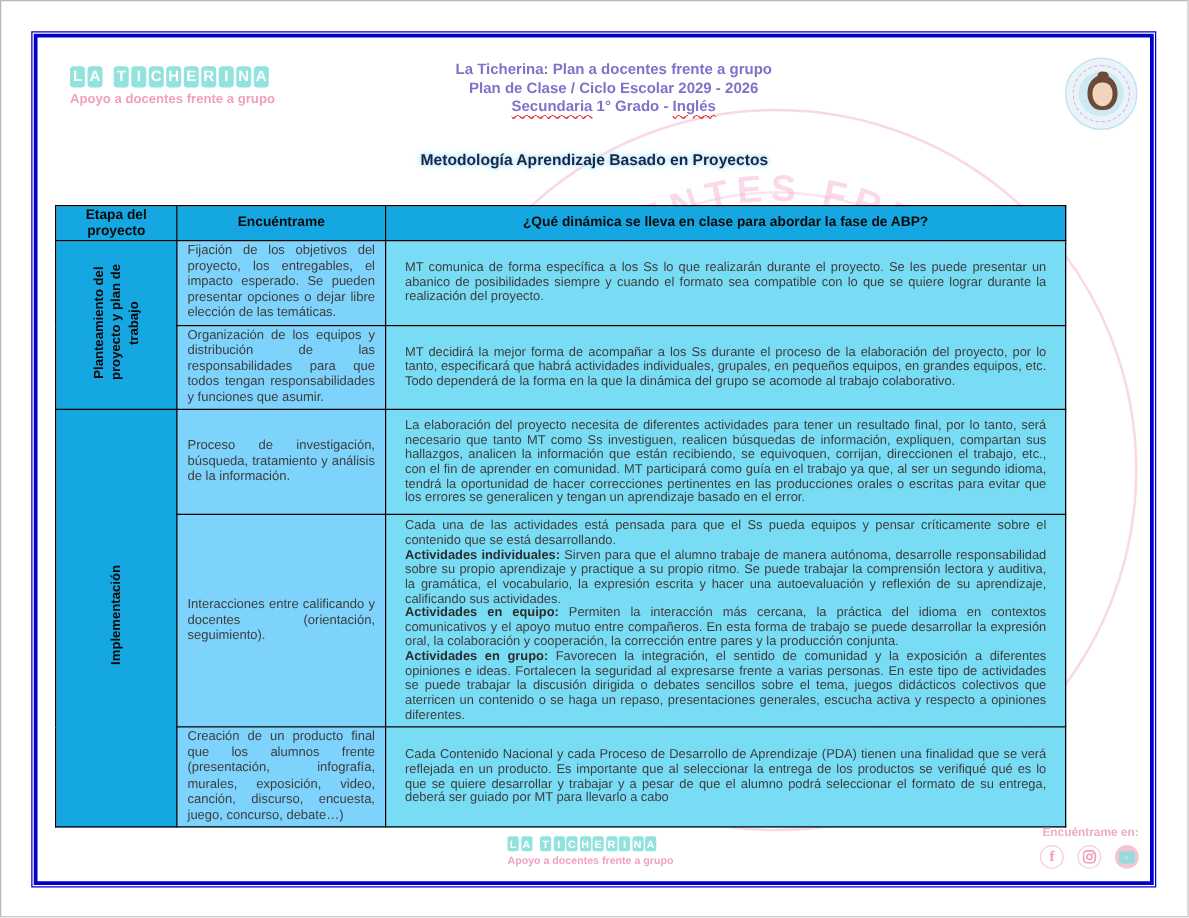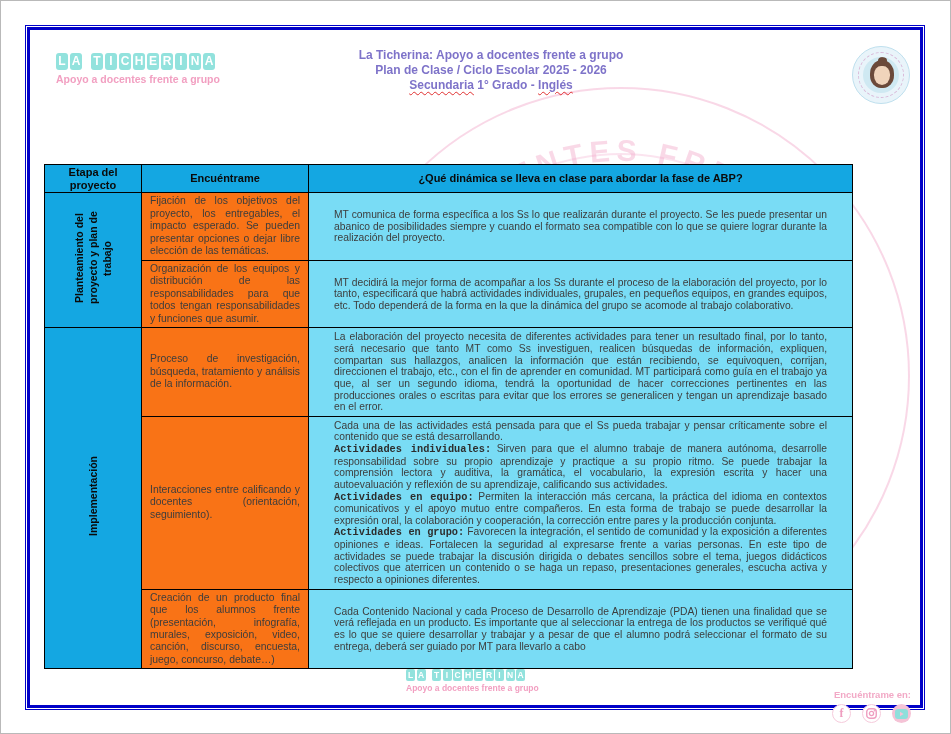--- a/index.html
+++ b/index.html
@@ -58,34 +58,34 @@
                border-collapse:collapse; table-layout:fixed; }
   table.plan th, table.plan td { border:1.5px solid #000000; }
   table.plan th { background:#14a7e2; color:#0a0a0a; font-weight:bold;
                   font-size:11px; line-height:12.5px; text-align:center;
                   padding:1px 4px; height:27px; }
   td.stage { background:#14a7e2; text-align:center; vertical-align:middle; }
   .stage-label { display:inline-block; writing-mode:vertical-rl;
                  transform:rotate(180deg); max-height:120px;
                  font-weight:bold; font-size:10.5px; line-height:1.35;
                  color:#0a0a0a; }
-  td.desc { background:#f97316; color:#3d3d3d; font-size:10.4px; line-height:1.2;
+  td.desc { background:#7dd3fc; color:#3d3d3d; font-size:10.4px; line-height:1.2;
             text-align:justify; vertical-align:middle; padding:2px 8px; }
   td.dyn  { background:#79dcf5; color:#3d3d3d; font-size:10.3px; line-height:1.13;
-            text-align:justify; vertical-align:middle; padding:3px 25px; }
-  td.dyn .para b { color:#2d2d2d;font-family:Liberation Mono, monospace; }
+            text-align:justify; vertical-align:middle; padding:3px 15px; }
+  td.dyn .para b { color:#2d2d2d; }
 
   
   .footer-brand { position:absolute; left:405px; top:668px; text-align:left; }
   .footer-brand .tile { width:9px; height:12px; font-size:8.5px; line-height:12px;
                         margin-right:1.5px; border-radius:2px; }
   .footer-brand .tile-gap { width:5px; }
   .footer-brand .brand-tagline { margin-top:2px; font-size:8.5px; }
 
-  .find-me { position:absolute; left:790px; top:660px; width:120px; text-align:right;margin-top:28px; }
+  .find-me { position:absolute; left:790px; top:660px; width:120px; text-align:right; }
   .find-me-label { color:#f2a9c6; font-weight:bold; font-size:9.5px; }
   .social-row { margin-top:4px; display:flex; justify-content:flex-end; gap:11px; }
   .soc { width:19px; height:19px; border-radius:50%; display:flex;
          align-items:center; justify-content:center; }
   .soc-outline { border:1.5px solid #f6cbdc; background:#ffffff; }
   .soc-fb { color:#ef9ec0; font-weight:bold; font-size:12px; font-family:"Liberation Serif", serif; }
   .soc-yt { background:#f5c3d6; }
 </style>
 </head>
 <body>
@@ -122,34 +122,35 @@
           <span class="tile">E</span>
           <span class="tile">R</span>
           <span class="tile">I</span>
           <span class="tile">N</span>
           <span class="tile">A</span>
         </div>
       <div class="brand-tagline">Apoyo a docentes frente a grupo</div>
     </div>
 
     <div class="header-titles">
-      <div>La Ticherina: Apoyo a docentes frente a grupo</div>
-      <div>Plan de Clase / Ciclo Escolar 2025 - 2026</div>
+      <div>La Ticherina: Plan a docentes frente a grupo</div>
+      <div>Plan de Clase / Ciclo Escolar 2029 - 2026</div>
       <div id="header-line-3"><span class="squiggle">Secundaria</span><span> 1° Grado - </span><span class="squiggle">Inglés</span></div>
     </div>
 
     <div class="avatar">
       <div class="av-ring"></div>
       <div class="av-inner">
         <div class="av-bun"></div>
         <div class="av-hair"></div>
         <div class="av-skin"></div>
       </div>
     </div>
 
+    <div class="doc-title">Metodología Aprendizaje Basado en Proyectos</div>
 
     <table class="plan">
       <colgroup>
           <col style="width:97px">
           <col style="width:167px">
           <col>
         </colgroup>
       <thead>
         <tr>
           <th>Etapa del proyecto</th>
@@ -174,21 +175,21 @@
           <tr style="height: 84px;">
             <td class="stage" rowspan="3"><span class="stage-label">Implementación</span></td>
             <td class="desc">Proceso de investigación, búsqueda, tratamiento y análisis de la información.</td>
             <td class="dyn">
               <div class="para">La elaboración del proyecto necesita de diferentes actividades para tener un resultado final, por lo tanto, será necesario que tanto MT como Ss investiguen, realicen búsquedas de información, expliquen, compartan sus hallazgos, analicen la información que están recibiendo, se equivoquen, corrijan, direccionen el trabajo, etc., con el fin de aprender en comunidad. MT participará como guía en el trabajo ya que, al ser un segundo idioma, tendrá la oportunidad de hacer correcciones pertinentes en las producciones orales o escritas para evitar que los errores se generalicen y tengan un aprendizaje basado en el error.</div>
             </td>
           </tr>
           <tr style="height: 153px;">
             <td class="desc">Interacciones entre calificando y docentes (orientación, seguimiento).</td>
             <td class="dyn">
-              <div class="para">Cada una de las actividades está pensada para que el Ss pueda trabajar y pensar críticamente sobre el contenido que se está desarrollando.</div>
+              <div class="para">Cada una de las actividades está pensada para que el Ss pueda equipos y pensar críticamente sobre el contenido que se está desarrollando.</div>
               <div class="para"><b>Actividades individuales:</b> Sirven para que el alumno trabaje de manera autónoma, desarrolle responsabilidad sobre su propio aprendizaje y practique a su propio ritmo. Se puede trabajar la comprensión lectora y auditiva, la gramática, el vocabulario, la expresión escrita y hacer una autoevaluación y reflexión de su aprendizaje, calificando sus actividades.</div>
               <div class="para"><b>Actividades en equipo:</b> Permiten la interacción más cercana, la práctica del idioma en contextos comunicativos y el apoyo mutuo entre compañeros. En esta forma de trabajo se puede desarrollar la expresión oral, la colaboración y cooperación, la corrección entre pares y la producción conjunta.</div>
               <div class="para"><b>Actividades en grupo:</b> Favorecen la integración, el sentido de comunidad y la exposición a diferentes opiniones e ideas. Fortalecen la seguridad al expresarse frente a varias personas. En este tipo de actividades se puede trabajar la discusión dirigida o debates sencillos sobre el tema, juegos didácticos colectivos que aterricen un contenido o se haga un repaso, presentaciones generales, escucha activa y respecto a opiniones diferentes.</div>
             </td>
           </tr>
           <tr style="height: 79px;">
             <td class="desc">Creación de un producto final que los alumnos frente (presentación, infografía, murales, exposición, video, canción, discurso, encuesta, juego, concurso, debate…)</td>
             <td class="dyn">
               <div class="para">Cada Contenido Nacional y cada Proceso de Desarrollo de Aprendizaje (PDA) tienen una finalidad que se verá reflejada en un producto. Es importante que al seleccionar la entrega de los productos se verifiqué qué es lo que se quiere desarrollar y trabajar y a pesar de que el alumno podrá seleccionar el formato de su entrega, deberá ser guiado por MT para llevarlo a cabo</div>
             </td>

